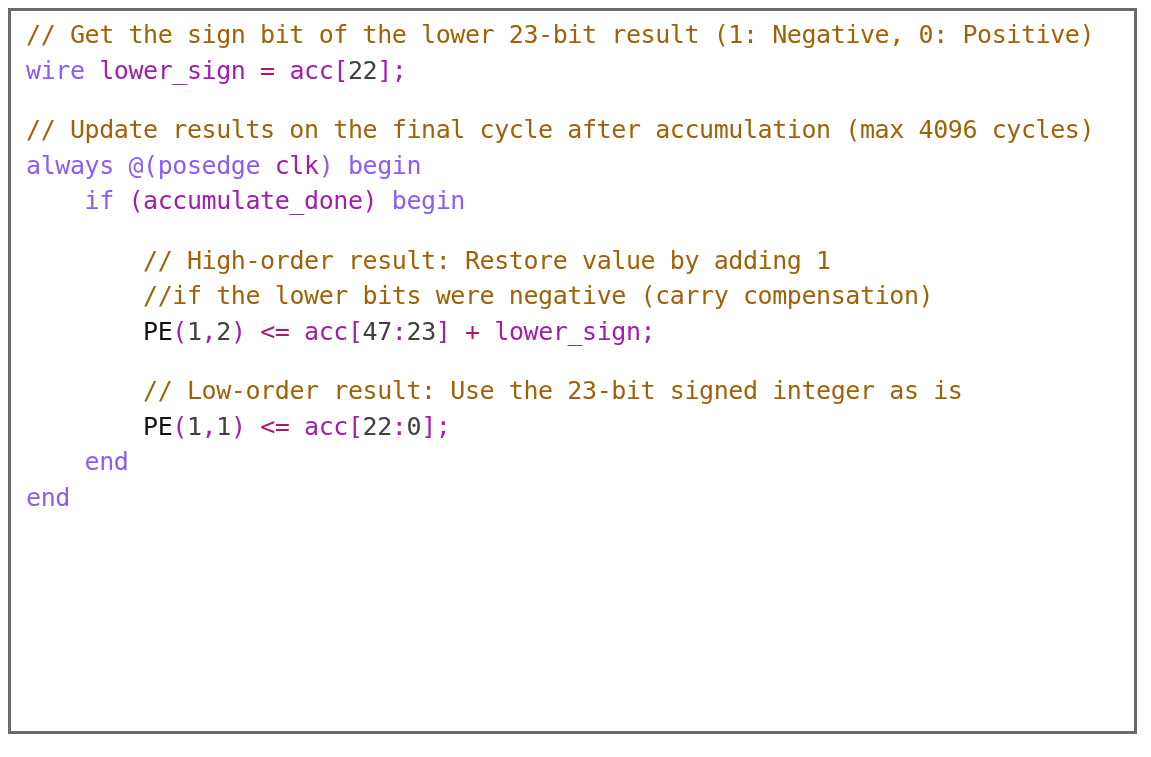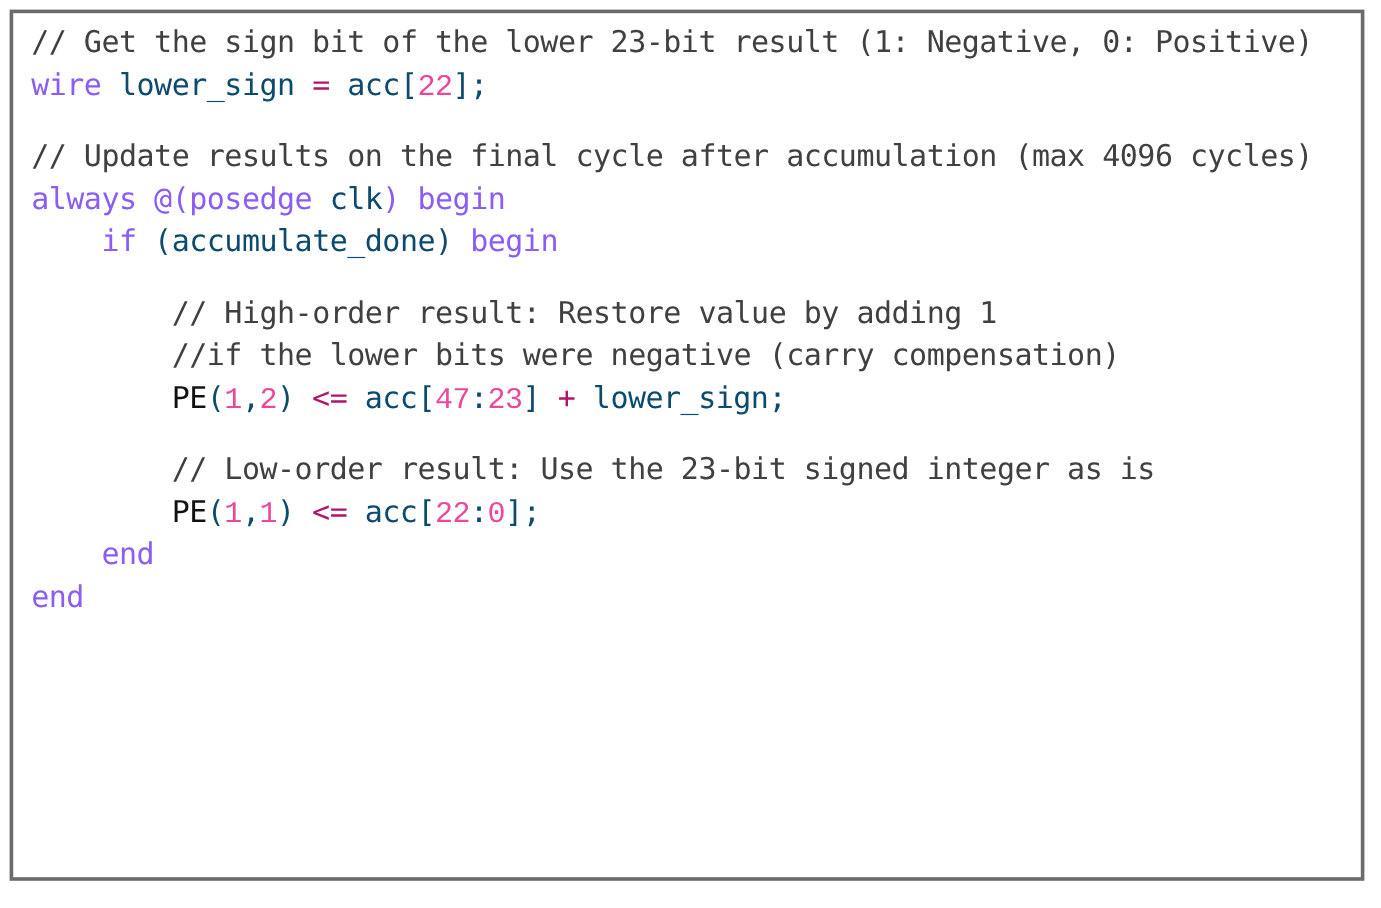--- a/index.html
+++ b/index.html
@@ -43,24 +43,24 @@
     white-space: pre;
     height: 35.5px;
     line-height: 35.5px;
   }
   .code-line.blank {
     height: 24px;
     line-height: 24px;
   }
 
   
-  .tok-comment  { color: #404040; }
+  .tok-comment  { color: #a16207; }
   .tok-keyword  { color: #8b5cf6; }
-  .tok-number   { color: #ec4899; font-family: Liberation Mono, monospace; }
+  .tok-number   { color: #404040; }
   .tok-operator { color: #b0156b; }
-  .tok-plain    { color: #0c4a6e; }
+  .tok-plain    { color: #a21caf; }
 </style>
 </head>
 <body>
 
 <div id="code-card">
   <div id="code-block"><div class="code-line"><span class="tok-comment">// Get the sign bit of the lower 23-bit result (1: Negative, 0: Positive)</span></div><div class="code-line"><span class="tok-keyword">wire</span><span class="tok-plain"> lower_sign </span><span class="tok-operator">=</span><span class="tok-plain"> acc[</span><span class="tok-number">22</span><span class="tok-plain">];</span></div><div class="code-line blank">&nbsp;</div><div class="code-line"><span class="tok-comment">// Update results on the final cycle after accumulation (max 4096 cycles)</span></div><div class="code-line"><span class="tok-keyword">always @(</span><span class="tok-keyword">posedge</span><span class="tok-plain"> clk</span><span class="tok-keyword">)</span><span class="tok-plain"> </span><span class="tok-keyword">begin</span></div><div class="code-line"><span class="tok-plain">    </span><span class="tok-keyword">if</span><span class="tok-plain"> (accumulate_done) </span><span class="tok-keyword">begin</span></div><div class="code-line blank">&nbsp;</div><div class="code-line"><span class="tok-plain">        </span><span class="tok-comment">// High-order result: Restore value by adding 1</span></div><div class="code-line"><span class="tok-plain">        </span><span class="tok-comment">//if the lower bits were negative (carry compensation)</span></div><div class="code-line"><span class="tok-plain">        </span><span class="tok-function">PE</span><span class="tok-plain">(</span><span class="tok-number">1</span><span class="tok-plain">,</span><span class="tok-number">2</span><span class="tok-plain">) </span><span class="tok-operator">&lt;=</span><span class="tok-plain"> acc[</span><span class="tok-number">47</span><span class="tok-plain">:</span><span class="tok-number">23</span><span class="tok-plain">] </span><span class="tok-operator">+</span><span class="tok-plain"> lower_sign;</span></div><div class="code-line blank">&nbsp;</div><div class="code-line"><span class="tok-plain">        </span><span class="tok-comment">// Low-order result: Use the 23-bit signed integer as is</span></div><div class="code-line"><span class="tok-plain">        </span><span class="tok-function">PE</span><span class="tok-plain">(</span><span class="tok-number">1</span><span class="tok-plain">,</span><span class="tok-number">1</span><span class="tok-plain">) </span><span class="tok-operator">&lt;=</span><span class="tok-plain"> acc[</span><span class="tok-number">22</span><span class="tok-plain">:</span><span class="tok-number">0</span><span class="tok-plain">];</span></div><div class="code-line"><span class="tok-plain">    </span><span class="tok-keyword">end</span></div><div class="code-line"><span class="tok-keyword">end</span></div></div>
 </div>
 
 </body></html>

